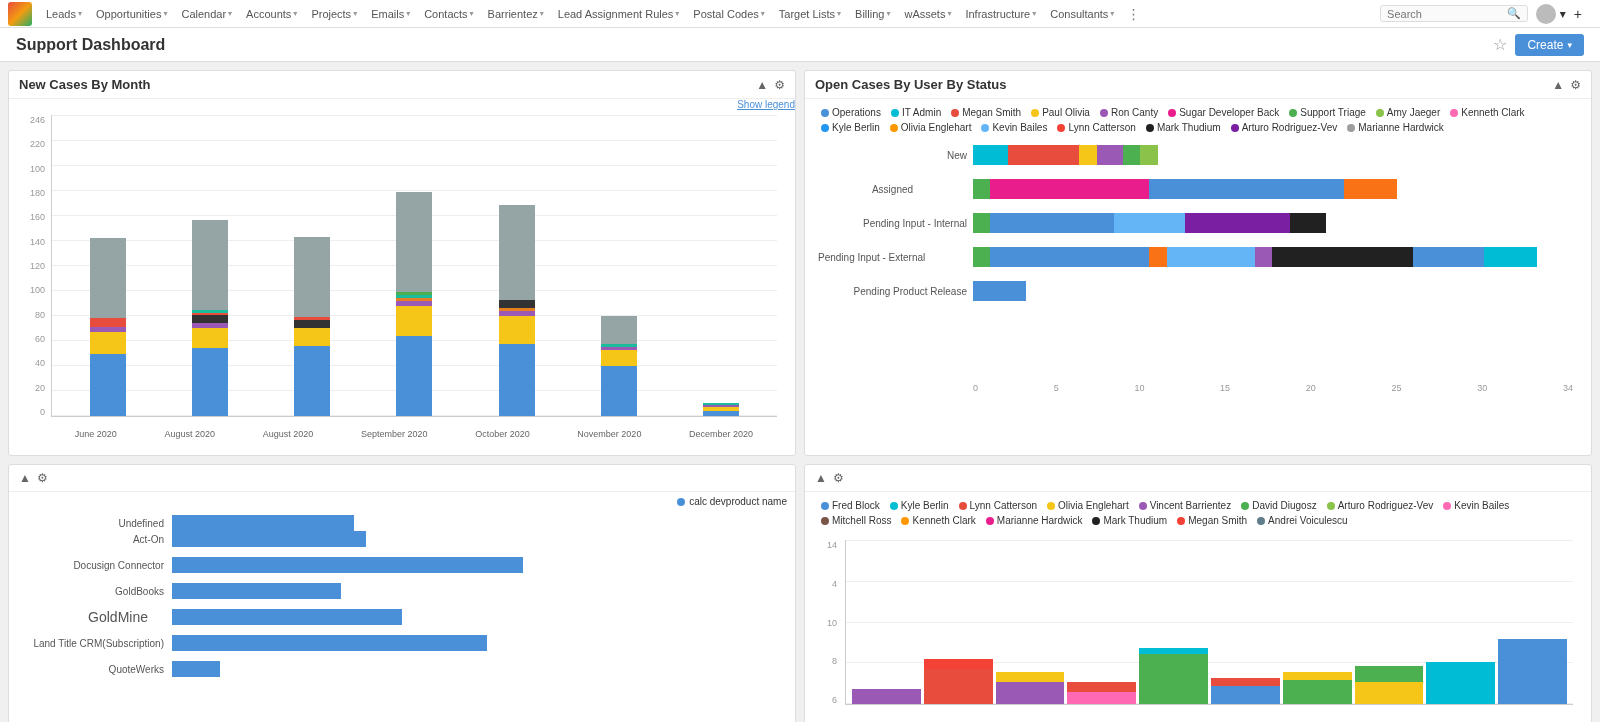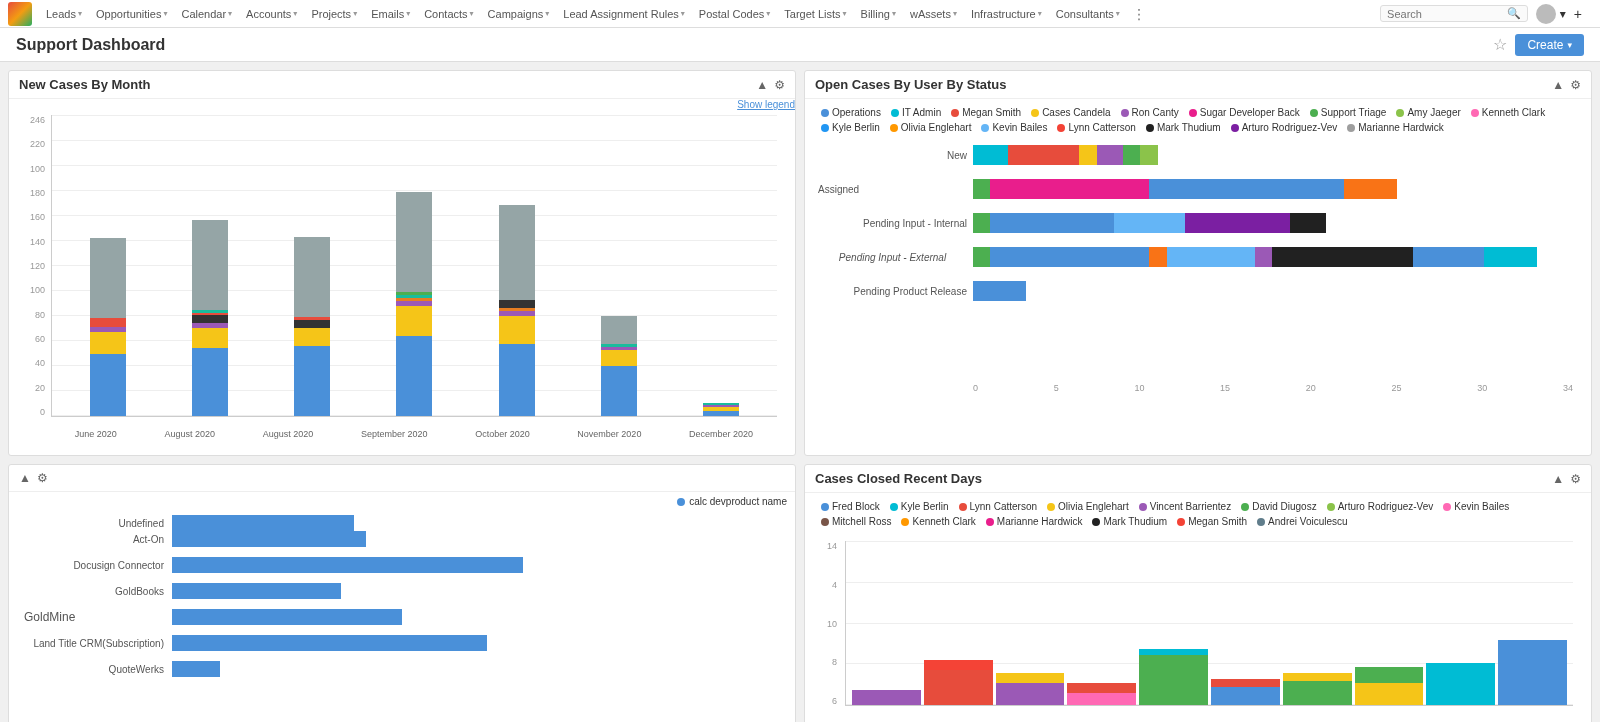--- a/index.html
+++ b/index.html
@@ -127,21 +127,21 @@
   </div>
   <div class="nav-item">
     <span>Emails</span>
     <span class="nav-chevron">▾</span>
   </div>
   <div class="nav-item">
     <span>Contacts</span>
     <span class="nav-chevron">▾</span>
   </div>
   <div class="nav-item">
-    <span>Campaigns</span>
+    <span>Barrientez</span>
     <span class="nav-chevron">▾</span>
   </div>
   <div class="nav-item">
     <span>Lead Assignment Rules</span>
     <span class="nav-chevron">▾</span>
   </div>
   <div class="nav-item">
     <span>Postal Codes</span>
     <span class="nav-chevron">▾</span>
   </div>
@@ -348,21 +348,21 @@
         <div class="legend-item">
             <div class="legend-dot" style="background:#00bcd4;"></div>
             <span>IT Admin</span>
           </div>
         <div class="legend-item">
             <div class="legend-dot" style="background:#e74c3c;"></div>
             <span>Megan Smith</span>
           </div>
         <div class="legend-item">
             <div class="legend-dot" style="background:#f5c518;"></div>
-            <span>Cases Candela</span>
+            <span>Paul Olivia</span>
           </div>
         <div class="legend-item">
             <div class="legend-dot" style="background:#9b59b6;"></div>
             <span>Ron Canty</span>
           </div>
         <div class="legend-item">
             <div class="legend-dot" style="background:#e91e8c;"></div>
             <span>Sugar Developer Back</span>
           </div>
         <div class="legend-item">
@@ -415,42 +415,42 @@
             <div style="width:5.9%;background:#00bcd4;"></div>
             <div style="width:11.8%;background:#e74c3c;"></div>
             <div style="width:2.9%;background:#f5c518;"></div>
             <div style="width:4.4%;background:#9b59b6;"></div>
             <div style="width:2.9%;background:#4caf50;"></div>
             <div style="width:2.9%;background:#8bc34a;"></div>
           </div>
         </div>
 
         <div class="hbar-row" style="margin-bottom:14px; position:relative;">
-          <span style="position:absolute;right:100%;width:155px;text-align:left;font-size:10px;color:#555;padding-right:6px;white-space:nowrap;">Assigned</span>
+          <span style="position:absolute;right:100%;width:155px;text-align:center;font-size:10px;color:#555;padding-right:6px;white-space:nowrap;">Assigned</span>
           <div style="display:flex;height:20px;width:100%;">
             <div style="width:2.9%;background:#4caf50;"></div>
             <div style="width:26.5%;background:#e91e8c;"></div>
             <div style="width:32.4%;background:#4a90d9;"></div>
             <div style="width:8.8%;background:#f97316;"></div>
           </div>
         </div>
 
         <div class="hbar-row" style="margin-bottom:14px; position:relative;">
           <span style="position:absolute;right:100%;width:155px;text-align:right;font-size:10px;color:#555;padding-right:6px;white-space:nowrap;">Pending Input - Internal</span>
           <div style="display:flex;height:20px;width:100%;">
             <div style="width:2.9%;background:#4caf50;"></div>
             <div style="width:20.6%;background:#4a90d9;"></div>
             <div style="width:11.8%;background:#64b5f6;"></div>
             <div style="width:17.6%;background:#7b1fa2;"></div>
             <div style="width:5.9%;background:#212121;"></div>
           </div>
         </div>
 
         <div class="hbar-row" style="margin-bottom:14px; position:relative;">
-          <span style="position:absolute;right:100%;width:155px;text-align:center;font-size:10px;color:#555;padding-right:6px;white-space:nowrap;font-style:italic;">Pending Input - External</span>
+          <span style="position:absolute;right:100%;width:155px;text-align:left;font-size:10px;color:#555;padding-right:6px;white-space:nowrap;">Pending Input - External</span>
           <div style="display:flex;height:20px;width:100%;">
             <div style="width:2.9%;background:#4caf50;"></div>
             <div style="width:26.5%;background:#4a90d9;"></div>
             <div style="width:2.9%;background:#f97316;"></div>
             <div style="width:14.7%;background:#64b5f6;"></div>
             <div style="width:2.9%;background:#9b59b6;"></div>
             <div style="width:23.5%;background:#212121;"></div>
             <div style="width:11.8%;background:#4a90d9;"></div>
             <div style="width:8.8%;background:#00bcd4;"></div>
           </div>
@@ -507,40 +507,39 @@
           <span style="position:absolute;right:100%;width:148px;text-align:right;font-size:10px;color:#555;padding-right:8px;white-space:nowrap;">Docusign Connector</span>
           <div style="width:58%;height:16px;background:#4a90d9;"></div>
         </div>
 
         <div style="display:flex;align-items:center;margin-bottom:10px;position:relative;">
           <span style="position:absolute;right:100%;width:148px;text-align:right;font-size:10px;color:#555;padding-right:8px;white-space:nowrap;">GoldBooks</span>
           <div style="width:28%;height:16px;background:#4a90d9;"></div>
         </div>
 
         <div style="display:flex;align-items:center;margin-bottom:10px;position:relative;">
-          <span style="position:absolute;right:100%;width:148px;font-size:12px;color:#555;padding-right:8px;white-space:nowrap;">GoldMine</span>
+          <span style="position:absolute;right:100%;width:148px;text-align:right;font-size:14px;color:#555;padding-right:24px;white-space:nowrap;">GoldMine</span>
           <div style="width:38%;height:16px;background:#4a90d9;"></div>
         </div>
 
         <div style="display:flex;align-items:center;margin-bottom:10px;position:relative;">
           <span style="position:absolute;right:100%;width:148px;text-align:right;font-size:10px;color:#555;padding-right:8px;white-space:nowrap;">Land Title CRM(Subscription)</span>
           <div style="width:52%;height:16px;background:#4a90d9;"></div>
         </div>
 
         <div style="display:flex;align-items:center;margin-bottom:10px;position:relative;">
           <span style="position:absolute;right:100%;width:148px;text-align:right;font-size:10px;color:#555;padding-right:8px;white-space:nowrap;">QuoteWerks</span>
           <div style="width:8%;height:16px;background:#4a90d9;"></div>
         </div>
       </div>
     </div>
   </div>
 
   <div class="panel">
     <div class="panel-header">
-      <div class="panel-title">Cases Closed Recent Days</div>
       <div class="panel-controls">
         <button class="panel-ctrl-btn">▲</button>
         <button class="panel-ctrl-btn">⚙</button>
       </div>
     </div>
     <div class="panel-body" style="padding:4px 8px;">
 
       <div class="legend" style="font-size:10px;">
         <div class="legend-item">
             <div class="legend-dot" style="background:#4a90d9;"></div>

